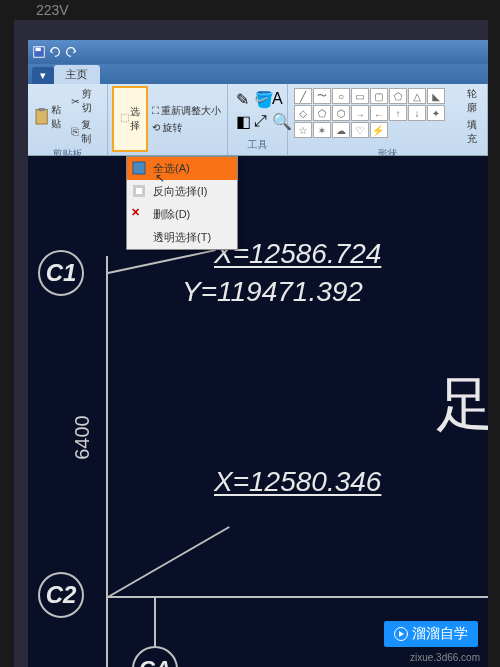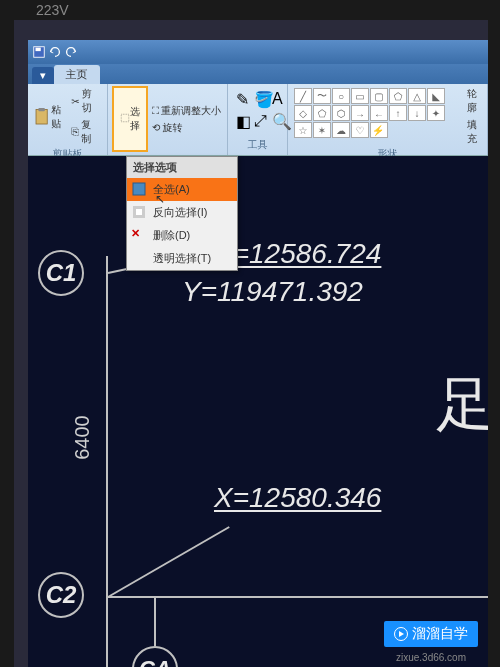--- a/index.html
+++ b/index.html
@@ -235,21 +235,21 @@
       padding: 4px 10px;
       font-size: 14px;
       border-radius: 2px;
       display: flex;
       align-items: center;
       gap: 4px;
     }
     .watermark-sub {
       position: absolute;
       bottom: 4px;
-      right: 22px;
+      right: 8px;
       color: #888;
       font-size: 10px;
       margin-left: 10px;
     }
     .play-icon {
       width: 14px;
       height: 14px;
       border: 1px solid #fff;
       border-radius: 50%;
       display: flex;
@@ -400,21 +400,20 @@
               <span>填充</span>
             </div>
           </div>
         </div>
         <div class="ribbon-group-label">形状</div>
       </div>
 
     </div>
 
     <div class="dropdown-menu">
-      <div class="menu-section-header">选择选项</div>
       <div class="menu-item highlighted">
         <span class="menu-item-icon">
           <svg class="icon-svg" viewBox="0 0 16 16">
               <rect x="2" y="2" width="12" height="12" fill="#4a8ac0" stroke="#2a5a8a"></rect>
             </svg>
         </span>
         <span>全选(A)</span>
         <span style="position:absolute;left:28px;top:14px;font-size:12px;">↖</span>
       </div>
       <div class="menu-item">
@@ -451,21 +450,21 @@
 
       <div class="cad-text" style="left:186px;top:82px;font-size:28px;">X=12586.724</div>
       <div class="cad-text" style="left:154px;top:120px;font-size:28px;text-decoration:none;">Y=119471.392</div>
 
       <div class="dimension" style="left:32px;top:270px;">6400</div>
 
       <div class="large-text" style="right:-6px;top:210px;">足</div>
 
       <div class="leader-line" style="left:80px;top:440px;width:140px;height:2px;transform:rotate(-30deg);transform-origin:left;"></div>
 
-      <div class="cad-text" style="left:186px;top:326px;font-size:28px;">X=12580.346</div>
+      <div class="cad-text" style="left:186px;top:310px;font-size:28px;">X=12580.346</div>
 
       <div class="leader-line" style="left:126px;top:440px;width:2px;height:50px;"></div>
     </div>
 
     <div class="watermark">
       <span class="play-icon">
           <span class="play-triangle"></span>
         </span>
       <span>溜溜自学</span>
     </div>

